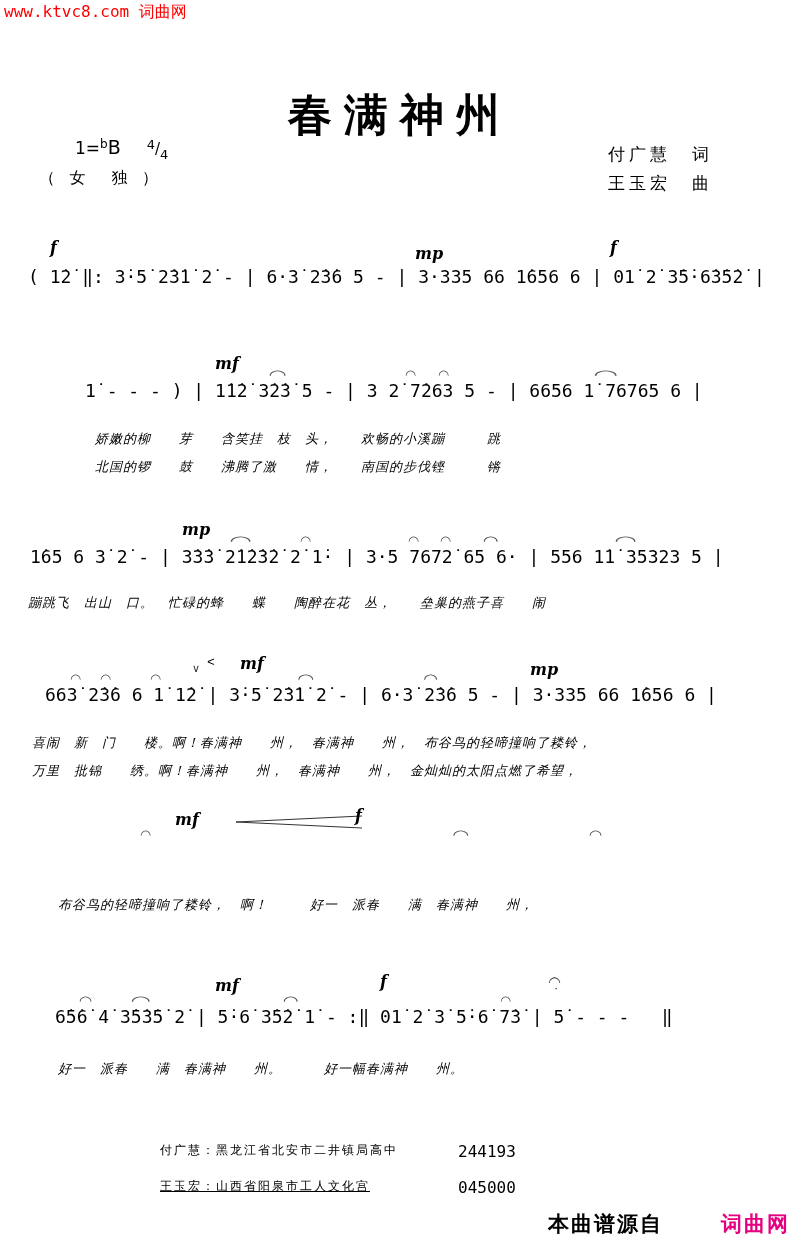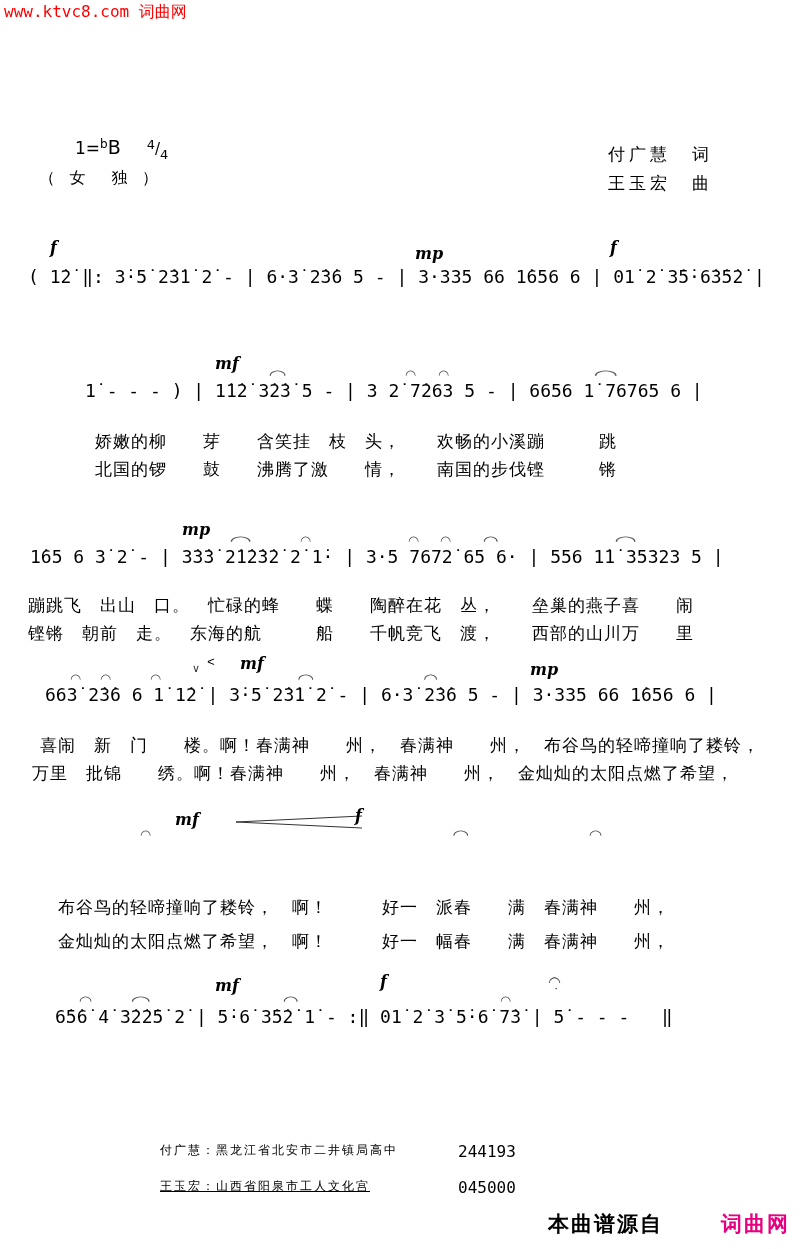--- a/index.html
+++ b/index.html
@@ -13,21 +13,21 @@
   .keysig .tonic{font-size:19px;}
   .meter{margin-left:26px;font-size:15px;}
   .meter sup{font-size:13px;vertical-align:5px;}
   .meter sub{font-size:13px;vertical-align:-5px;}
   .credits{position:absolute;left:608px;top:140px;font-size:17px;letter-spacing:4px;line-height:29px;}
   .subtitle{position:absolute;left:0;top:168px;width:100%;text-align:left;font-size:16px;letter-spacing:5px;padding-left:39px;}
   .tempo{position:absolute;left:28px;top:188px;font-size:16px;letter-spacing:3px;
          border-bottom:1px solid #000;padding:0 6px 5px 0;}
   .system{position:absolute;left:0;width:800px;}
   .notes{position:absolute;font-family:"DejaVu Sans Mono",monospace;font-size:18px;line-height:1;white-space:pre;}
-  .lyrics{position:absolute;font-size:17px;letter-spacing:1px;white-space:pre;}
+  .lyrics{position:absolute;font-size:13px;letter-spacing:1px;white-space:pre;font-style:italic;}
   .dyn{position:absolute;font-family:"DejaVu Serif",serif;font-style:italic;font-weight:bold;font-size:16px;}
   .slur{position:absolute;color:#555;font-size:13px;line-height:1;}
   .slur::before{content:"◠";}
   .breath{position:absolute;font-size:11px;color:#333;}
   .breath::before{content:"∨";}
   .cresc-sm{position:absolute;font-size:13px;font-style:italic;}
   .cresc-sm::before{content:"<";}
   .hairpin{position:absolute;}
   .fermata{position:absolute;font-size:15px;line-height:1;color:#333;}
   .fermata::before{content:"◠";}
@@ -37,20 +37,21 @@
   .source{position:absolute;right:10px;top:1210px;font-weight:bold;font-size:21px;letter-spacing:2px;}
   .source .site{color:#e60080;margin-left:58px;}
 </style>
 </head>
 <body>
 
 <div id="page">
 
   <div class="watermark">www.ktvc8.com 词曲网</div>
 
+  <div class="title">春满神州</div>
 
   <div class="keysig">
     <span>1=</span><sup class="flat">b</sup><span class="tonic">B</span><span class="meter"><sup>4</sup><span>/</span><sub>4</sub></span>
   </div>
 
   <div class="credits">
     <div>付广慧　词</div>
     <div>王玉宏　曲</div>
   </div>
 
@@ -78,60 +79,59 @@
   <div class="system" style="top:518px;height:150px;">
     <span class="dyn" style="left:182px;top:2px;">mp</span>
     <span class="slur" style="left:235px;top:16px;transform:scaleX(2.0);"></span>
     <span class="slur" style="left:300px;top:16px;"></span>
     <span class="slur" style="left:408px;top:16px;"></span>
     <span class="slur" style="left:440px;top:16px;"></span>
     <span class="slur" style="left:485px;top:16px;transform:scaleX(1.4);"></span>
     <span class="slur" style="left:620px;top:16px;transform:scaleX(2.0);"></span>
     <div class="notes" style="left:30px;top:30px;text-align:center;">1̇65 6 3̇ 2̇ - | 3̇3̇3̇ 2̇1̇2̇3̇2̇ 2̇ 1̇· | 3·5 7672̇ 65 6· | 556 1̇1̇ 35323 5 |</div>
     <div class="lyrics" style="left:28px;top:76px;">蹦跳飞　出山　口。　忙碌的蜂　　蝶　　陶醉在花　丛，　　垒巢的燕子喜　　闹</div>
-    <div class="lyrics" style="left:28px;top:104px;">铿锵　朝前　走。　东海的航　　　船　　千帆竞飞　渡，　　西部的山川万　　里</div>
   </div>
 
   <div class="system" style="top:652px;height:155px;">
     <span class="slur" style="left:70px;top:20px;"></span>
     <span class="slur" style="left:100px;top:20px;"></span>
     <span class="slur" style="left:150px;top:20px;"></span>
     <span class="breath" style="left:192px;top:10px;"></span>
     <span class="cresc-sm" style="left:207px;top:2px;"></span>
     <span class="dyn" style="left:240px;top:2px;">mf</span>
     <span class="slur" style="left:300px;top:20px;transform:scaleX(1.5);"></span>
     <span class="slur" style="left:425px;top:20px;transform:scaleX(1.3);"></span>
     <span class="dyn" style="left:530px;top:8px;">mp</span>
     <div class="notes" style="left:45px;top:34px;">663̇ 2̇3̇6 6 1̇ 1̇2̇ | 3̇·5̇ 2̇3̇1̇ 2̇ - | 6·3̇ 2̇3̇6 5 - | 3·335 66 1̇656 6 |</div>
-    <div class="lyrics" style="left:40px;top:82px;">喜闹　新　门　　楼。啊！春满神　　州，　春满神　　州，　布谷鸟的轻啼撞响了耧铃，</div>
+    <div class="lyrics" style="left:32px;top:82px;">喜闹　新　门　　楼。啊！春满神　　州，　春满神　　州，　布谷鸟的轻啼撞响了耧铃，</div>
     <div class="lyrics" style="left:32px;top:110px;">万里　批锦　　绣。啊！春满神　　州，　春满神　　州，　金灿灿的太阳点燃了希望，</div>
   </div>
 
   <div class="system" style="top:806px;height:165px;">
     <span class="slur" style="left:140px;top:22px;"></span>
     <span class="dyn" style="left:175px;top:4px;">mf</span>
     <span class="hairpin" style="left:232px;top:8px;"><svg width="130" height="16" viewBox="0 0 130 16">
           <path d="M130 2 L4 8 L130 14" fill="none" stroke="#333" stroke-width="1"></path>
         </svg></span>
     <span class="dyn" style="left:355px;top:0;">f</span>
     <span class="slur" style="left:455px;top:22px;transform:scaleX(1.5);"></span>
     <span class="slur" style="left:590px;top:22px;transform:scaleX(1.2);"></span>
     <div class="lyrics" style="left:58px;top:90px;">布谷鸟的轻啼撞响了耧铃，　啊！　　　好一　派春　　满　春满神　　州，</div>
-    <div class="lyrics" style="left:58px;top:124px;">金灿灿的太阳点燃了希望，　啊！　　　好一　幅春　　满　春满神　　州，</div>
   </div>
 
   <div class="system" style="top:972px;height:165px;">
     <span class="slur" style="left:80px;top:22px;transform:scaleX(1.2);"></span>
     <span class="slur" style="left:135px;top:22px;transform:scaleX(1.8);"></span>
     <span class="dyn" style="left:215px;top:4px;">mf</span>
     <span class="slur" style="left:285px;top:22px;transform:scaleX(1.4);"></span>
     <span class="dyn" style="left:380px;top:0;">f</span>
     <span class="slur" style="left:500px;top:22px;"></span>
     <span class="fermata" style="left:548px;top:2px;"></span>
-    <div class="notes" style="left:55px;top:36px;">6̇5̇6̇ 4̇ 3̇2̇2̇5̇ 2̇ | 5̇·6̇ 3̇5̇2̇ 1̇ - :‖ 01̇ 2̇ 3̇ 5̇·6̇ 7̇3̇ | 5̇ - - -   ‖</div>
+    <div class="notes" style="left:55px;top:36px;">6̇5̇6̇ 4̇ 3̇5̇3̇5̇ 2̇ | 5̇·6̇ 3̇5̇2̇ 1̇ - :‖ 01̇ 2̇ 3̇ 5̇·6̇ 7̇3̇ | 5̇ - - -   ‖</div>
+    <div class="lyrics" style="left:58px;top:88px;">好一　派春　　满　春满神　　州。　　　好一幅春满神　　州。</div>
   </div>
 
   <div class="footer-line" style="left:140px;top:1142px;">付广慧：黑龙江省北安市二井镇局高中</div>
   <div class="footer-code" style="left:458px;top:1142px;">244193</div>
   <div class="footer-line" style="left:140px;top:1178px;text-decoration:underline;">王玉宏：山西省阳泉市工人文化宫</div>
   <div class="footer-code" style="left:458px;top:1178px;">045000</div>
 
   <div class="source">
     <span>本曲谱源自</span><span class="site">词曲网</span>
   </div>

